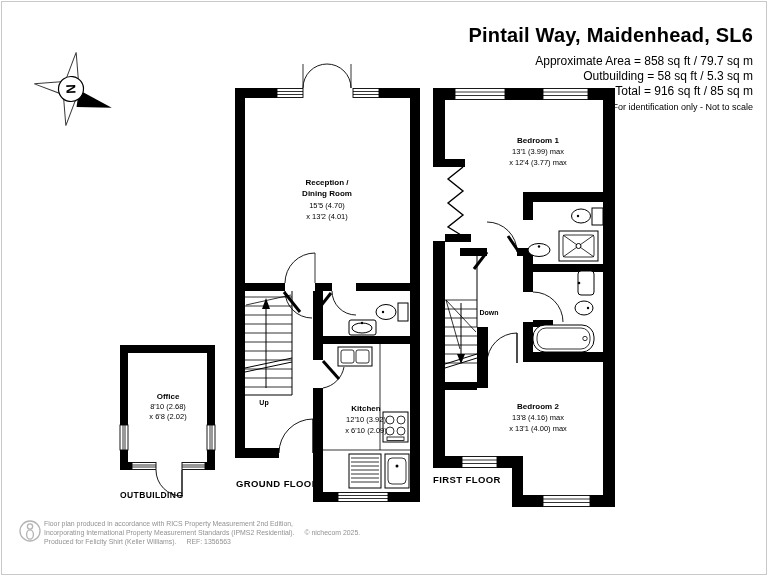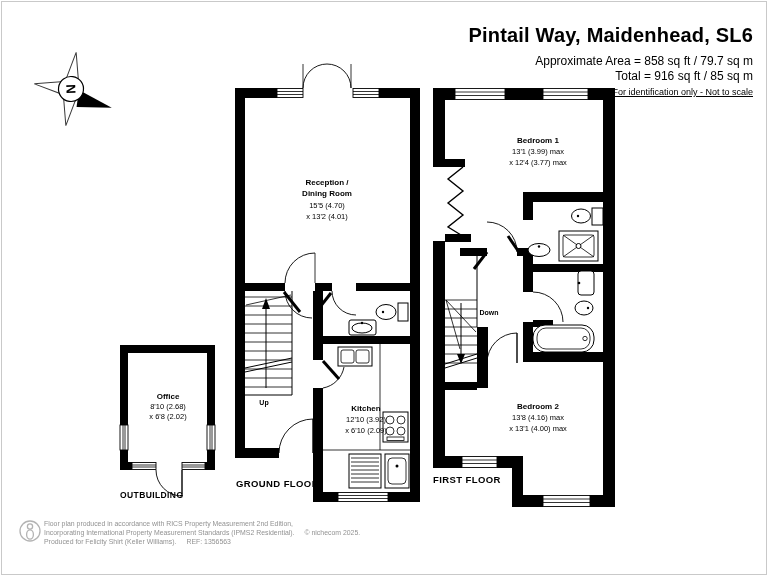--- a/index.html
+++ b/index.html
@@ -2,21 +2,21 @@
 <html><head>
 <meta charset="utf-8">
 <style>
   html,body{margin:0;padding:0;background:#fff;}
   #page{position:relative;width:768px;height:576px;background:#fff;overflow:hidden;
         font-family:"Liberation Sans",sans-serif;}
   .frame{position:absolute;inset:1px;border:1px solid #c9c9c9;pointer-events:none;}
   .header{position:absolute;top:24px;right:15px;text-align:right;color:#000;}
   .header .title{font-size:20px;font-weight:bold;letter-spacing:.2px;margin-bottom:7px;}
   .header .area-line{font-size:12px;line-height:15px;}
-  .header .disclaimer{font-size:9px;margin-top:3px;text-decoration:underline;}
+  .header .disclaimer{font-size:9px;margin-top:3px;}
   .plan-svg{position:absolute;left:0;top:0;}
   .footer{position:absolute;left:44px;top:519px;color:#929292;font-size:6.9px;line-height:9px;}
   .footer .gap{display:inline-block;width:10px;}
   
   .wall{fill:#000;}
   .thin{stroke:#000;stroke-width:1;fill:none;}
   .thin2{stroke:#000;stroke-width:.8;fill:none;}
   .leaf{stroke:#000;stroke-width:3;fill:none;}
   .leaf-thin{stroke:#000;stroke-width:1.4;fill:none;}
   .arc{stroke:#000;stroke-width:.9;fill:none;}
@@ -33,20 +33,21 @@
 </style>
 </head>
 <body>
 
 <div id="page">
   <div class="frame"></div>
 
   <div class="header">
     <div class="title">Pintail Way, Maidenhead, SL6</div>
     <div class="area-line">Approximate Area = 858 sq ft / 79.7 sq m</div>
+    <div class="area-line">Outbuilding = 58 sq ft / 5.3 sq m</div>
     <div class="area-line">Total = 916 sq ft / 85 sq m</div>
     <div class="disclaimer">For identification only - Not to scale</div>
   </div>
 
   <svg class="plan-svg" width="768" height="576" viewBox="0 0 768 576">
 
     <g transform="translate(71,89) rotate(8)">
       <path class="compass-pt" d="M0,-37 L6.5,-8 L0,-3 L-6.5,-8 Z"></path>
       <path class="compass-pt" d="M0,37 L6.5,8 L0,3 L-6.5,8 Z"></path>
       <path class="compass-pt" d="M-37,0 L-8,6.5 L-3,0 L-8,-6.5 Z"></path>

